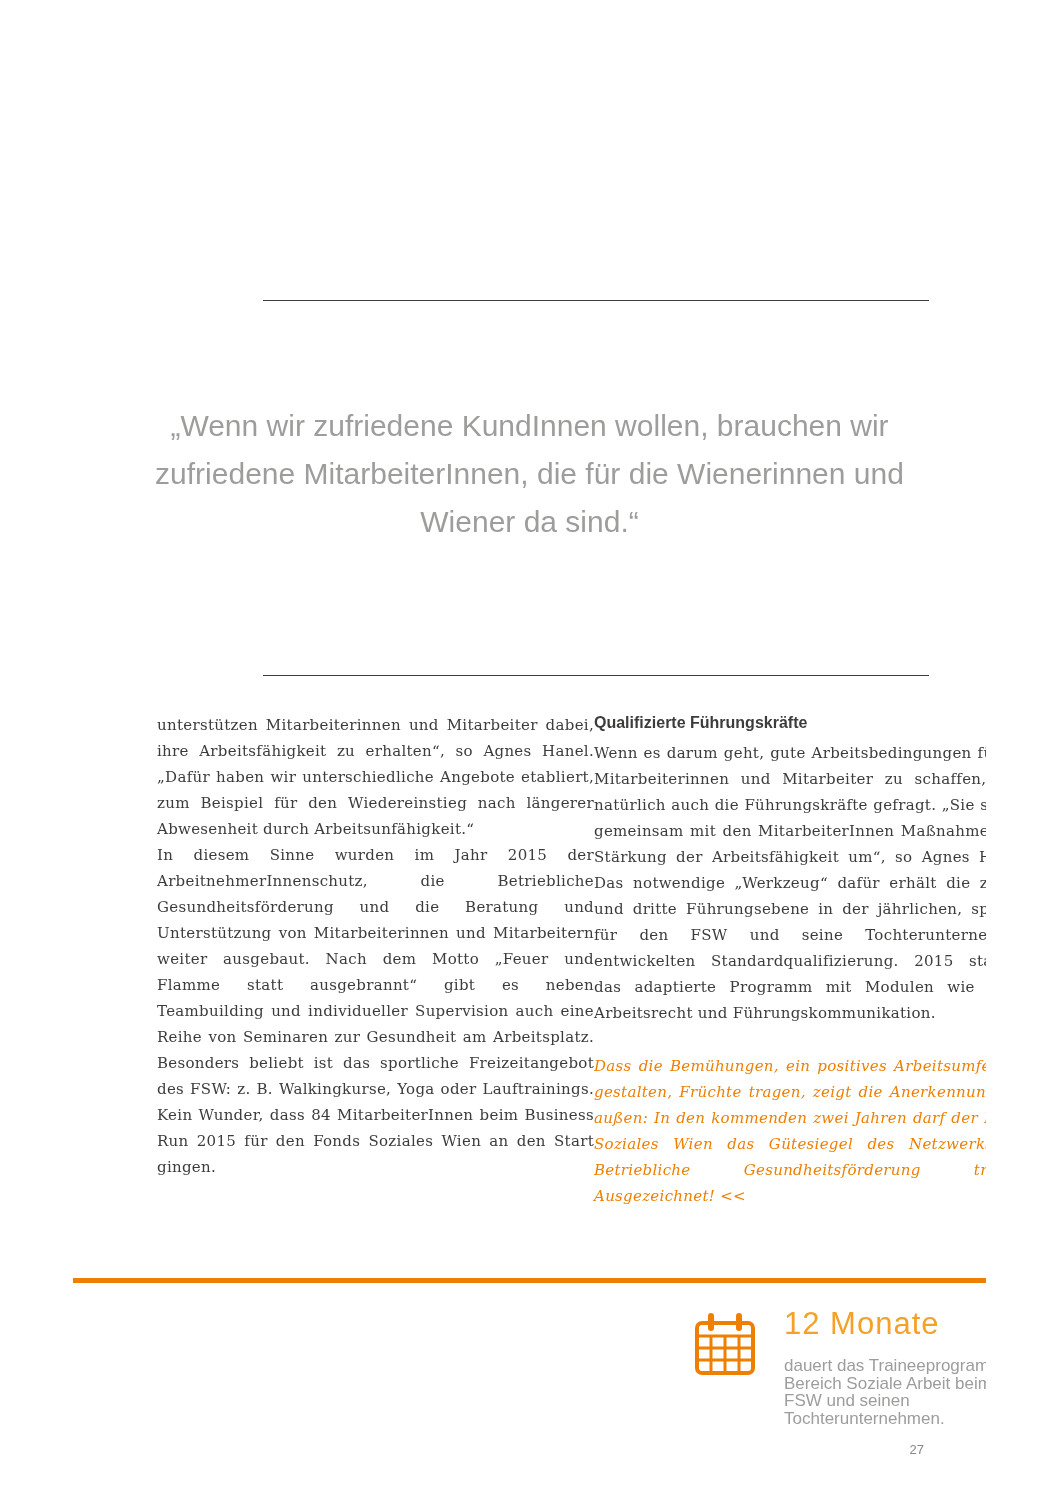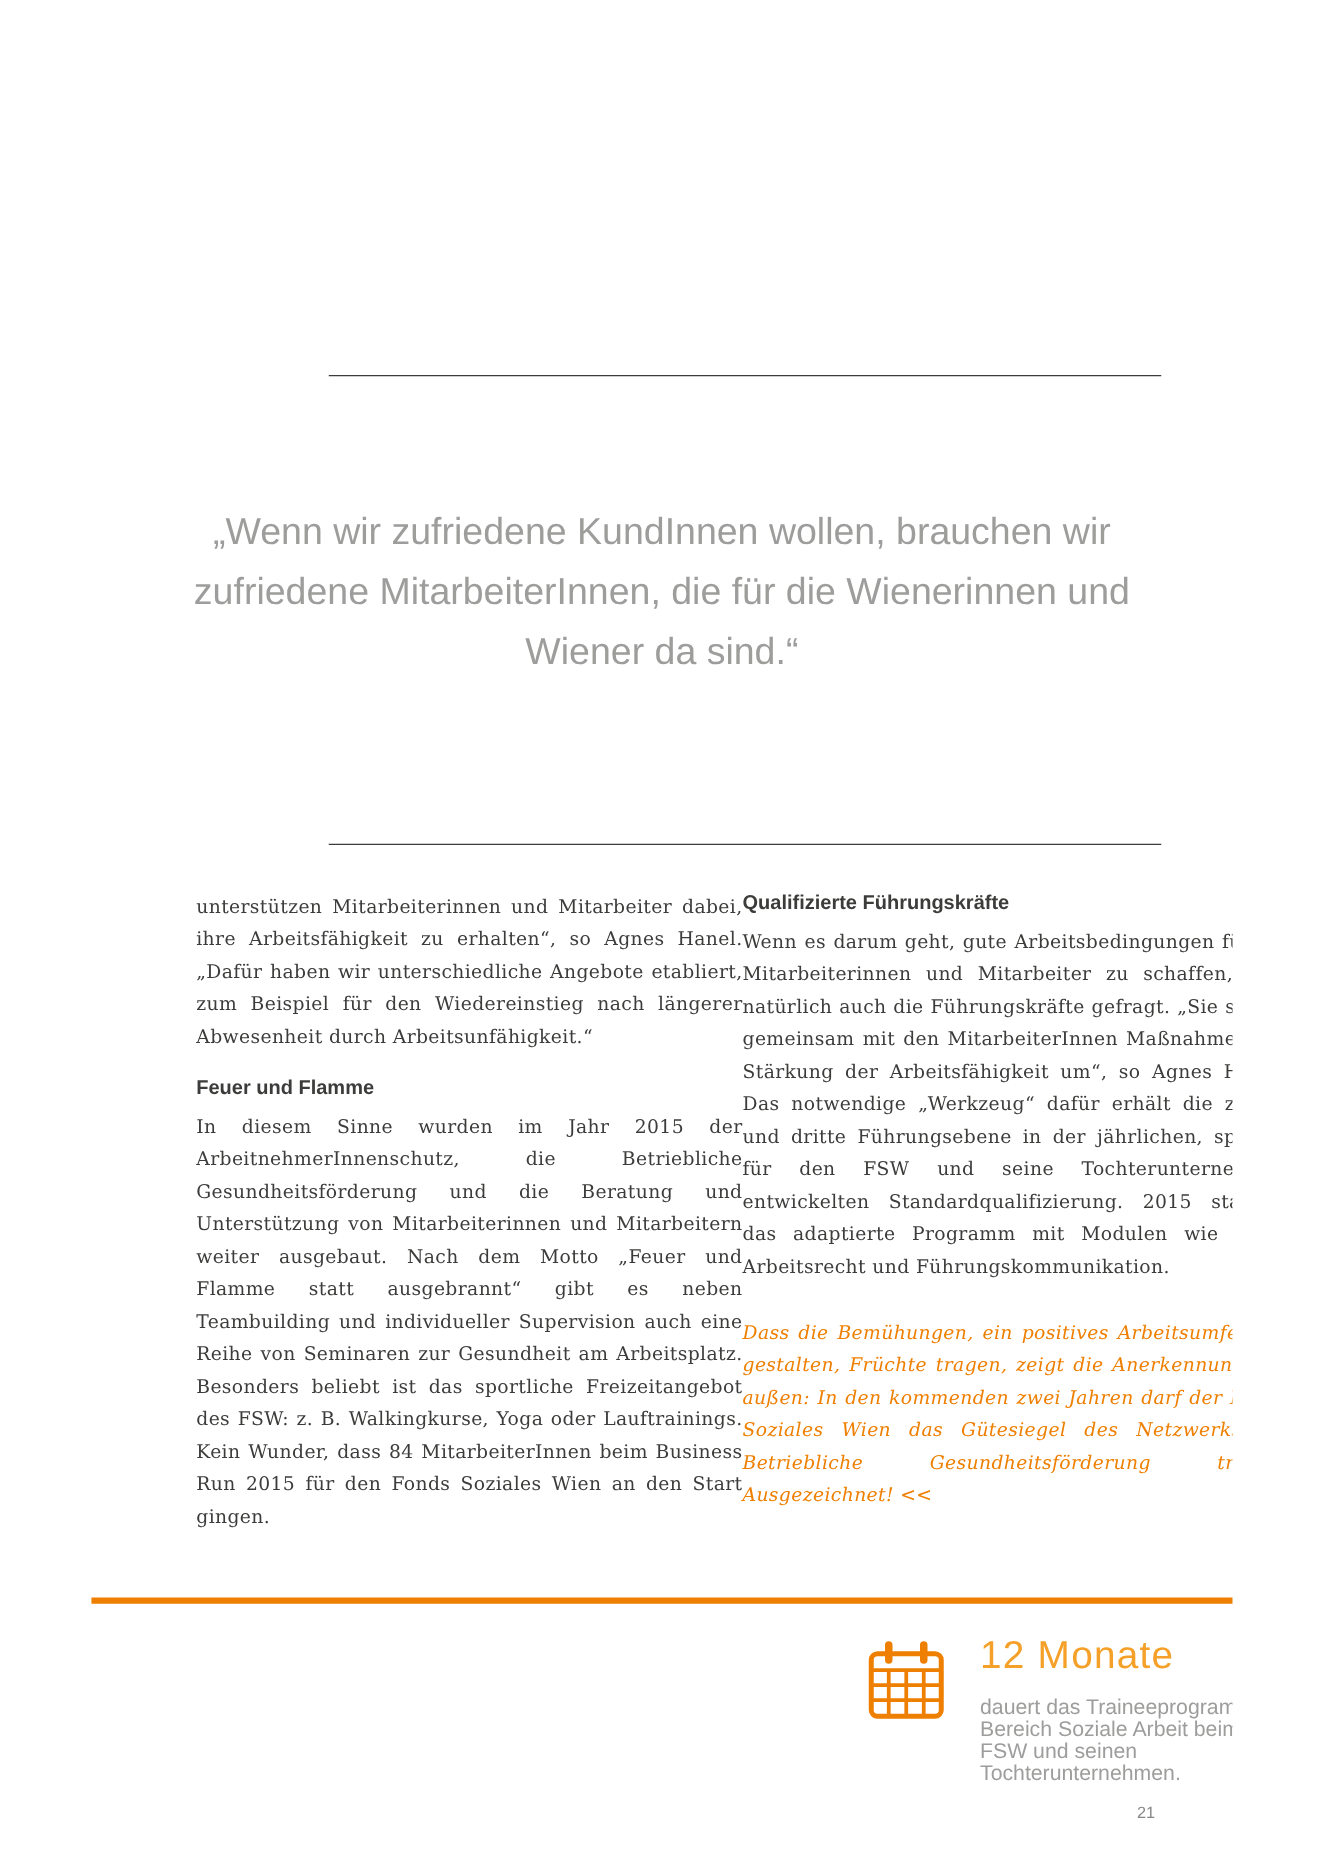--- a/index.html
+++ b/index.html
@@ -138,21 +138,20 @@
   <div class="rule rule-top"></div>
 
   <blockquote class="quote">„Wenn wir zufriedene KundInnen wollen, brauchen wir zufriedene MitarbeiterInnen, die für die Wienerinnen und Wiener da sind.“</blockquote>
 
 
   <div class="rule rule-mid"></div>
 
   <div class="columns">
     <div class="col">
       <p class="body-text">unterstützen Mitarbeiterinnen und Mitarbeiter dabei, ihre Arbeitsfähigkeit zu erhalten“, so Agnes Hanel. „Dafür haben wir unterschiedliche Angebote etabliert, zum Beispiel für den Wiedereinstieg nach längerer Abwesenheit durch Arbeitsunfähigkeit.“</p>
-      <h3 class="heading">Feuer und Flamme</h3>
       <p class="body-text">In diesem Sinne wurden im Jahr 2015 der ArbeitnehmerInnenschutz, die Betriebliche Gesundheitsförderung und die Beratung und Unterstützung von Mitarbeiterinnen und Mitarbeitern weiter ausgebaut. Nach dem Motto „Feuer und Flamme statt ausgebrannt“ gibt es neben Teambuilding und individueller Supervision auch eine Reihe von Seminaren zur Gesundheit am Arbeitsplatz. Besonders beliebt ist das sportliche Freizeitangebot des FSW: z. B. Walkingkurse, Yoga oder Lauftrainings. Kein Wunder, dass 84 MitarbeiterInnen beim Business Run 2015 für den Fonds Soziales Wien an den Start gingen.</p>
     </div>
 
     <div class="col">
       <h3 class="heading">Qualifizierte Führungskräfte</h3>
       <p class="body-text">Wenn es darum geht, gute Arbeitsbedingungen für die Mitarbeiterinnen und Mitarbeiter zu schaffen, sind natürlich auch die Führungskräfte gefragt. „Sie setzen gemeinsam mit den MitarbeiterInnen Maßnahmen zur Stärkung der Arbeitsfähigkeit um“, so Agnes Hanel. Das notwendige „Werkzeug“ dafür erhält die zweite und dritte Führungsebene in der jährlichen, speziell für den FSW und seine Tochterunternehmen entwickelten Standardqualifizierung. 2015 startete das adaptierte Programm mit Modulen wie z. B. Arbeitsrecht und Führungskommunikation.</p>
       <p class="body-text highlight">Dass die Bemühungen, ein positives Arbeitsumfeld zu gestalten, Früchte tragen, zeigt die Anerkennung von außen: In den kommenden zwei Jahren darf der Fonds Soziales Wien das Gütesiegel des Netzwerks für Betriebliche Gesundheitsförderung tragen. Ausgezeichnet! &lt;&lt;</p>
     </div>
   </div>
 
@@ -171,15 +170,15 @@
         <line x1="32" y1="24" x2="32" y2="60" stroke="currentColor" stroke-width="3"></line>
         <line x1="46" y1="24" x2="46" y2="60" stroke="currentColor" stroke-width="3"></line>
       </svg>
     </span>
     <div class="stat-text">
       <div class="stat-value">12 Monate</div>
       <div class="stat-caption">dauert das Traineeprogramm im Bereich Soziale Arbeit beim FSW und seinen Tochterunternehmen.</div>
     </div>
   </div>
 
-  <div class="page-number">21</div>
+  <div class="page-number">27</div>
 
 </div>
 
 </body></html>

